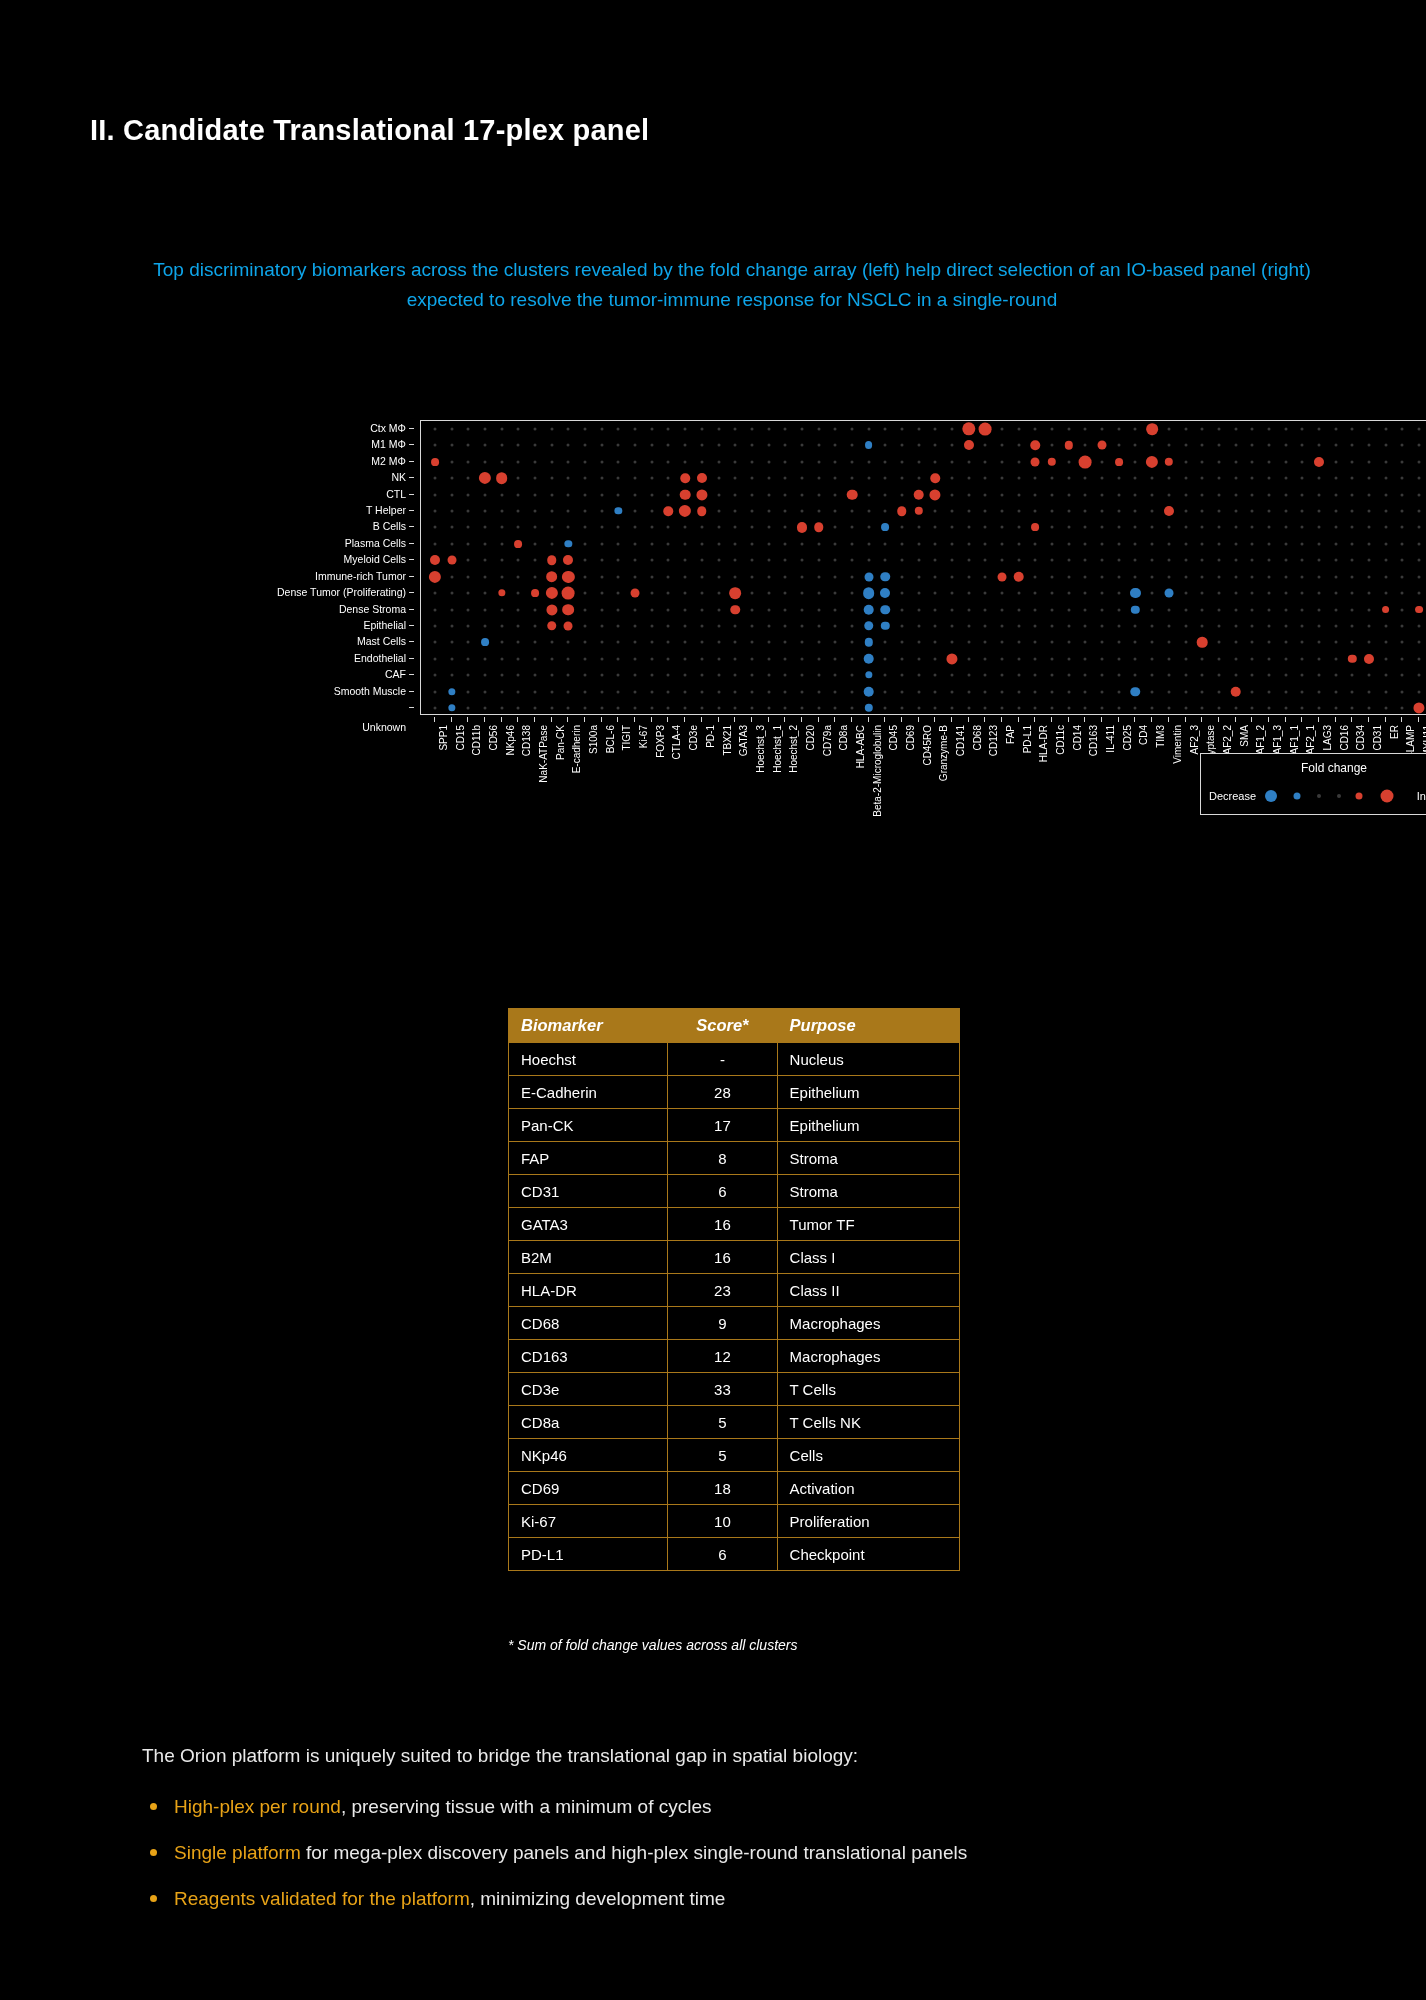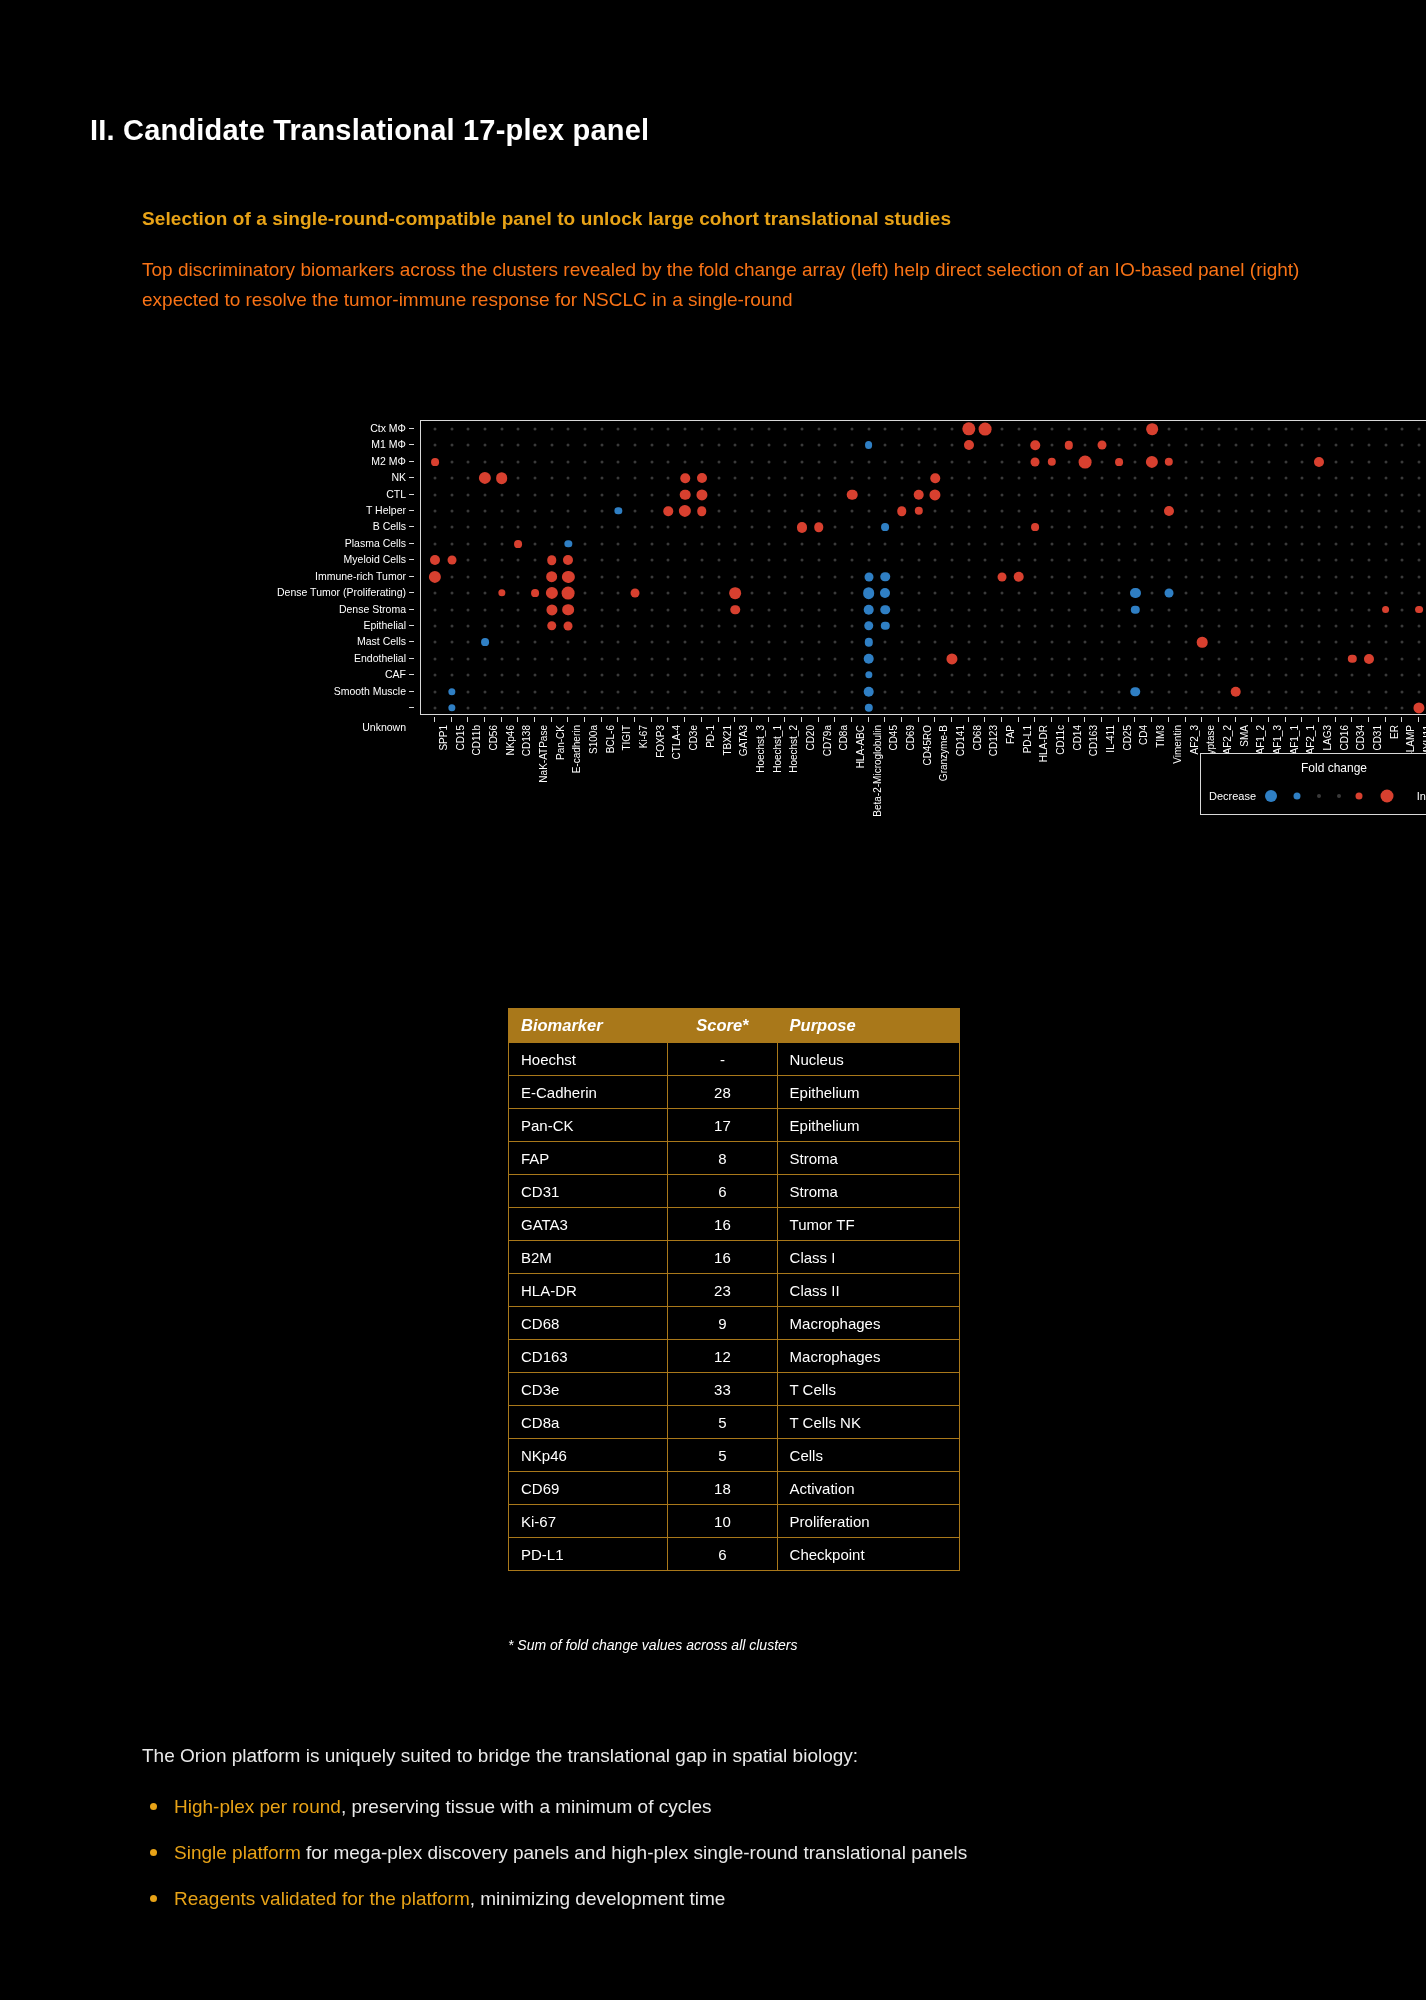--- a/index.html
+++ b/index.html
@@ -39,21 +39,22 @@
     color: #e8a317;
     letter-spacing: 0.1px;
   }
   .lede {
     position: absolute;
     left: 142px;
     top: 255px;
     width: 1180px;
     font-size: 19px;
     line-height: 30px;
-    color: #f97316;
+    color: #0ea5e9;
+    text-align: center;
   }
 
   
   .plot-wrap {
     position: absolute;
     left: 140px;
     top: 420px;
     width: 1160px;
     height: 360px;
   }
@@ -239,21 +240,20 @@
   .bullet-em {
     color: #e8a317;
   }
 </style>
 </head>
 <body>
 
 <div class="page">
 
   <h1 class="section-title">II. Candidate Translational 17-plex panel</h1>
-  <div class="subtitle">Selection of a single-round-compatible panel to unlock large cohort translational studies</div>
   <div class="lede">Top discriminatory biomarkers across the clusters revealed by the fold change array (left) help direct selection of an IO-based panel (right) expected to resolve the tumor-immune response for NSCLC in a single-round</div>
 
   <div class="plot-wrap">
     <div class="row-labels" id="row-labels">
         <div class="row-label" style="top: 8px;">Ctx MΦ</div>
         <div class="row-tick" style="top: 8px;"></div>
         <div class="row-label" style="top: 24.4118px;">M1 MΦ</div>
         <div class="row-tick" style="top: 24.4118px;"></div>
         <div class="row-label" style="top: 40.8235px;">M2 MΦ</div>
         <div class="row-tick" style="top: 40.8235px;"></div>

